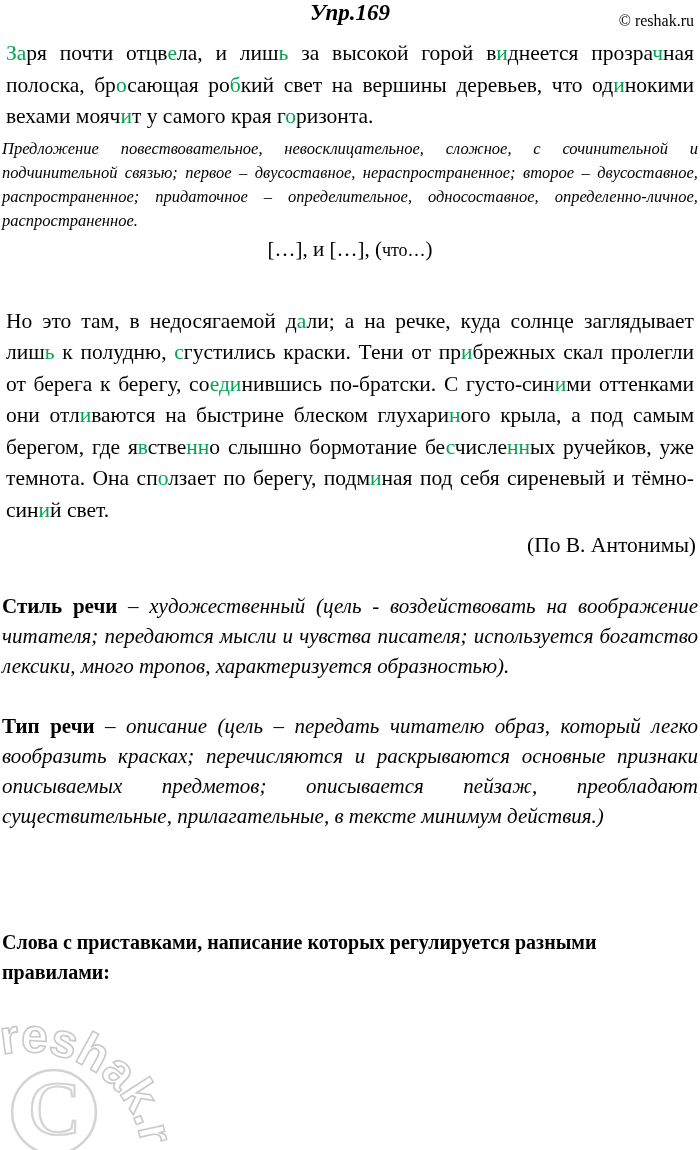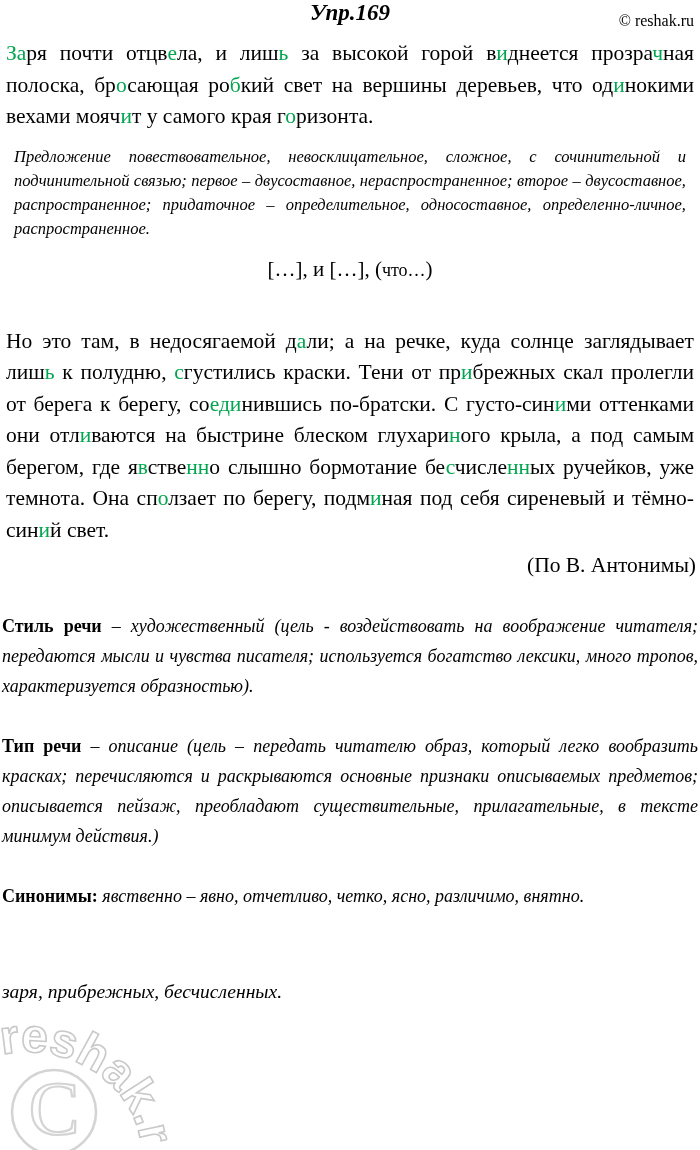--- a/index.html
+++ b/index.html
@@ -56,42 +56,42 @@
     margin: 4px;
     hyphens: none;
   }
   .para.last-left > :last-child { }
 
   .analysis {
     text-align: justify;
     font-style: italic;
     font-size: 16.5px;
     line-height: 24px;
-    margin: 12px;
+    margin: 0;
   }
 
   .scheme {
     text-align: center;
     font-size: 21px;
     line-height: 32px;
     margin: 0;
   }
   .scheme .it { font-size: 18px; }
 
   .attribution {
     text-align: right;
     font-size: 21.5px;
     line-height: 31px;
     margin: 0;
     padding-right: 2px;
   }
 
   .section {
     text-align: justify;
-    font-size: 18px;
+    font-size: 21px;
     line-height: 30px;
     margin: 0;
   }
   .section .lbl {
     font-weight: bold;
     font-style: normal;
   }
   .section .body {
     font-style: italic;
   }
@@ -153,29 +153,28 @@
   <div class="sp-4"></div>
 
   <p class="section"><span class="lbl">Стиль речи</span><span class="body"> – художественный (цель - воздействовать на воображение читателя; передаются мысли и чувства писателя; используется богатство лексики, много тропов, характеризуется образностью).</span></p>
 
   <div class="sp-4"></div>
 
   <p class="section"><span class="lbl">Тип речи</span><span class="body"> – описание (цель – передать читателю образ, который легко вообразить красках; перечисляются и раскрываются основные признаки описываемых предметов; описывается пейзаж, преобладают существительные, прилагательные, в тексте минимум действия.)</span></p>
 
   <div class="sp-4"></div>
 
-  <p class="section"><span class="lbl">Синонимы:</span><span class="body"> явственно – явно, отчетливо, четко, ясно, различимо, внятно.</span></p>
 
   <div class="sp-5"></div>
 
 
   <div class="sp-4"></div>
 
+  <p class="bold-head">Слова с приставками, написание которых регулируется разными правилами:</p>
 
-  <p class="plain-italic">заря, прибрежных, бесчисленных.</p>
 
   <div class="watermark">
     <svg width="230" height="170" viewBox="0 0 230 170">
       <defs>
         <path id="arcpath" d="M 8,55 A 115,105 0 0 1 150,158" fill="none"></path>
       </defs>
       <text font-family="'Liberation Sans', sans-serif" font-size="48" font-weight="bold" fill="none" stroke="#c9c9c9" stroke-width="1.6">
         <textPath href="#arcpath" startOffset="2">reshak.ru</textPath>
       </text>
       <g>

